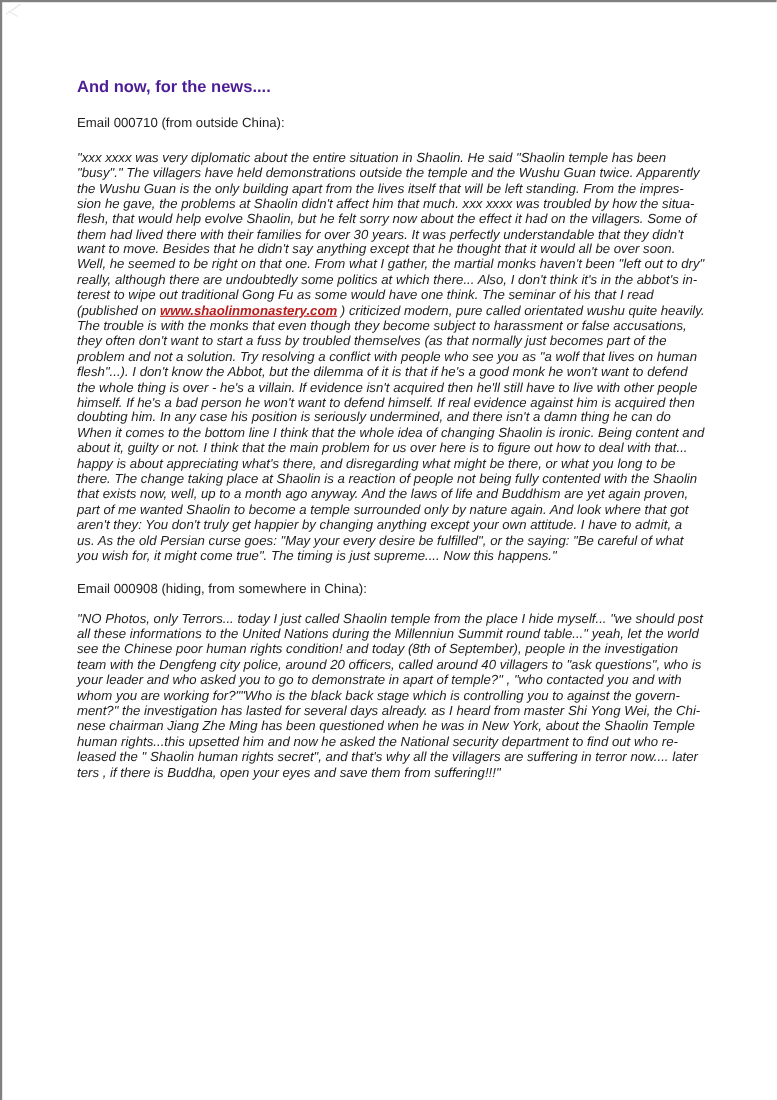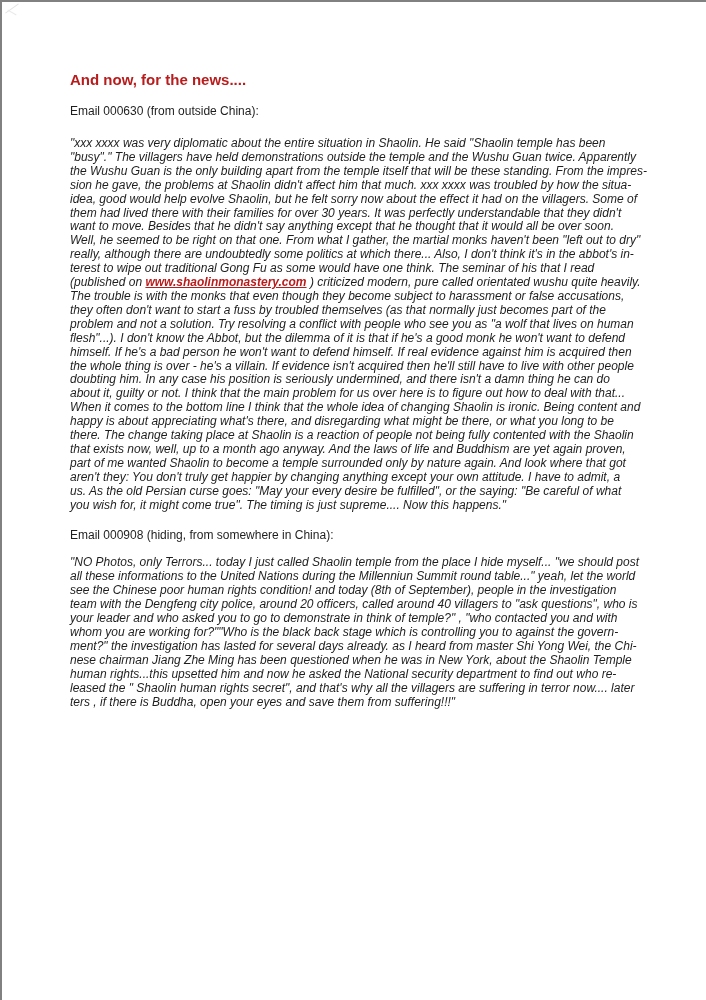--- a/index.html
+++ b/index.html
@@ -33,21 +33,21 @@
     position: absolute;
     left: 70px; top: 0;
     width: 580px;
     color: #1e1e1e;
   }
   .heading {
     margin: 72px 0 0 0;
     font-size: 15px;
     line-height: 16px;
     font-weight: bold;
-    color: #b91c1c;
+    color: #4c1d95;
   }
   .email-label {
     margin-top: 16px;
     font-size: 12px;
     line-height: 14px;
     font-style: normal;
     color: #1e1e1e;
   }
   .para {
     font-style: italic;
@@ -70,66 +70,66 @@
 
 <div class="scan-edge-top"></div>
 <div class="scan-edge-left"></div>
 <div class="scan-artifact"></div>
 <div class="scan-artifact2"></div>
 
 <div class="page">
 
   <div class="heading">And now, for the news....</div>
 
-  <div class="email-label">Email 000630 (from outside China):</div>
+  <div class="email-label">Email 000710 (from outside China):</div>
 
   <div class="para para-first">
     <div>
         <div class="tline">"xxx xxxx was very diplomatic about the entire situation in Shaolin. He said "Shaolin temple has been</div>
         <div class="tline">"busy"." The villagers have held demonstrations outside the temple and the Wushu Guan twice. Apparently</div>
-        <div class="tline">the Wushu Guan is the only building apart from the temple itself that will be these standing. From the impres-</div>
+        <div class="tline">the Wushu Guan is the only building apart from the lives itself that will be left standing. From the impres-</div>
         <div class="tline">sion he gave, the problems at Shaolin didn't affect him that much. xxx xxxx was troubled by how the situa-</div>
-        <div class="tline">idea, good would help evolve Shaolin, but he felt sorry now about the effect it had on the villagers. Some of</div>
+        <div class="tline">flesh, that would help evolve Shaolin, but he felt sorry now about the effect it had on the villagers. Some of</div>
         <div class="tline">them had lived there with their families for over 30 years. It was perfectly understandable that they didn't</div>
         <div class="tline">want to move. Besides that he didn't say anything except that he thought that it would all be over soon.</div>
         <div class="tline">Well, he seemed to be right on that one. From what I gather, the martial monks haven't been "left out to dry"</div>
         <div class="tline">really, although there are undoubtedly some politics at which there... Also, I don't think it's in the abbot's in-</div>
         <div class="tline">terest to wipe out traditional Gong Fu as some would have one think. The seminar of his that I read</div>
       </div>
     <div class="tline">
       <span>(published on </span><a class="doc-link">www.shaolinmonastery.com</a><span> ) criticized modern, pure called orientated wushu quite heavily.</span>
     </div>
     <div>
         <div class="tline">The trouble is with the monks that even though they become subject to harassment or false accusations,</div>
         <div class="tline">they often don't want to start a fuss by troubled themselves (as that normally just becomes part of the</div>
         <div class="tline">problem and not a solution. Try resolving a conflict with people who see you as "a wolf that lives on human</div>
         <div class="tline">flesh"...). I don't know the Abbot, but the dilemma of it is that if he's a good monk he won't want to defend</div>
+        <div class="tline">the whole thing is over - he's a villain. If evidence isn't acquired then he'll still have to live with other people</div>
         <div class="tline">himself. If he's a bad person he won't want to defend himself. If real evidence against him is acquired then</div>
-        <div class="tline">the whole thing is over - he's a villain. If evidence isn't acquired then he'll still have to live with other people</div>
         <div class="tline">doubting him. In any case his position is seriously undermined, and there isn't a damn thing he can do</div>
+        <div class="tline">When it comes to the bottom line I think that the whole idea of changing Shaolin is ironic. Being content and</div>
         <div class="tline">about it, guilty or not. I think that the main problem for us over here is to figure out how to deal with that...</div>
-        <div class="tline">When it comes to the bottom line I think that the whole idea of changing Shaolin is ironic. Being content and</div>
         <div class="tline">happy is about appreciating what's there, and disregarding what might be there, or what you long to be</div>
         <div class="tline">there. The change taking place at Shaolin is a reaction of people not being fully contented with the Shaolin</div>
         <div class="tline">that exists now, well, up to a month ago anyway. And the laws of life and Buddhism are yet again proven,</div>
         <div class="tline">part of me wanted Shaolin to become a temple surrounded only by nature again. And look where that got</div>
         <div class="tline">aren't they: You don't truly get happier by changing anything except your own attitude. I have to admit, a</div>
         <div class="tline">us. As the old Persian curse goes: "May your every desire be fulfilled", or the saying: "Be careful of what</div>
         <div class="tline">you wish for, it might come true". The timing is just supreme.... Now this happens."</div>
       </div>
   </div>
 
   <div class="email-label">Email 000908 (hiding, from somewhere in China):</div>
 
   <div class="para para-second">
       <div class="tline">"NO Photos, only Terrors... today I just called Shaolin temple from the place I hide myself... "we should post</div>
       <div class="tline">all these informations to the United Nations during the Millenniun Summit round table..." yeah, let the world</div>
       <div class="tline">see the Chinese poor human rights condition! and today (8th of September), people in the investigation</div>
       <div class="tline">team with the Dengfeng city police, around 20 officers, called around 40 villagers to "ask questions", who is</div>
-      <div class="tline">your leader and who asked you to go to demonstrate in think of temple?" , "who contacted you and with</div>
+      <div class="tline">your leader and who asked you to go to demonstrate in apart of temple?" , "who contacted you and with</div>
       <div class="tline">whom you are working for?""Who is the black back stage which is controlling you to against the govern-</div>
       <div class="tline">ment?" the investigation has lasted for several days already. as I heard from master Shi Yong Wei, the Chi-</div>
       <div class="tline">nese chairman Jiang Zhe Ming has been questioned when he was in New York, about the Shaolin Temple</div>
       <div class="tline">human rights...this upsetted him and now he asked the National security department to find out who re-</div>
       <div class="tline">leased the " Shaolin human rights secret", and that's why all the villagers are suffering in terror now.... later</div>
       <div class="tline">ters , if there is Buddha, open your eyes and save them from suffering!!!"</div>
     </div>
 
 </div>
 

